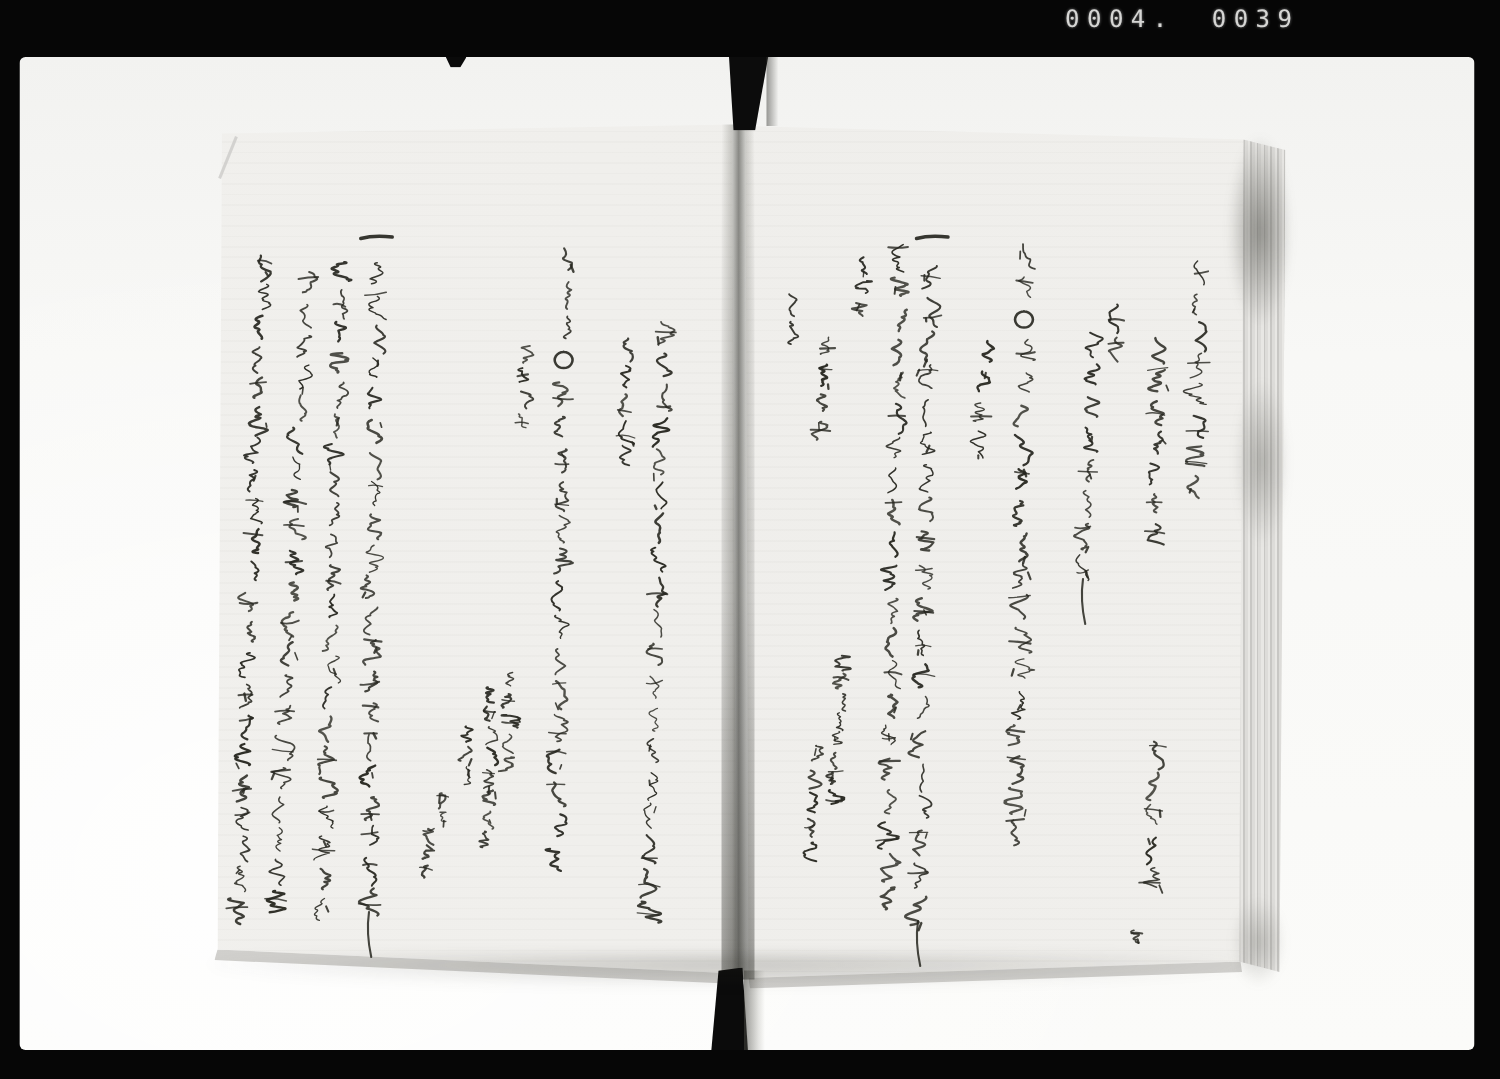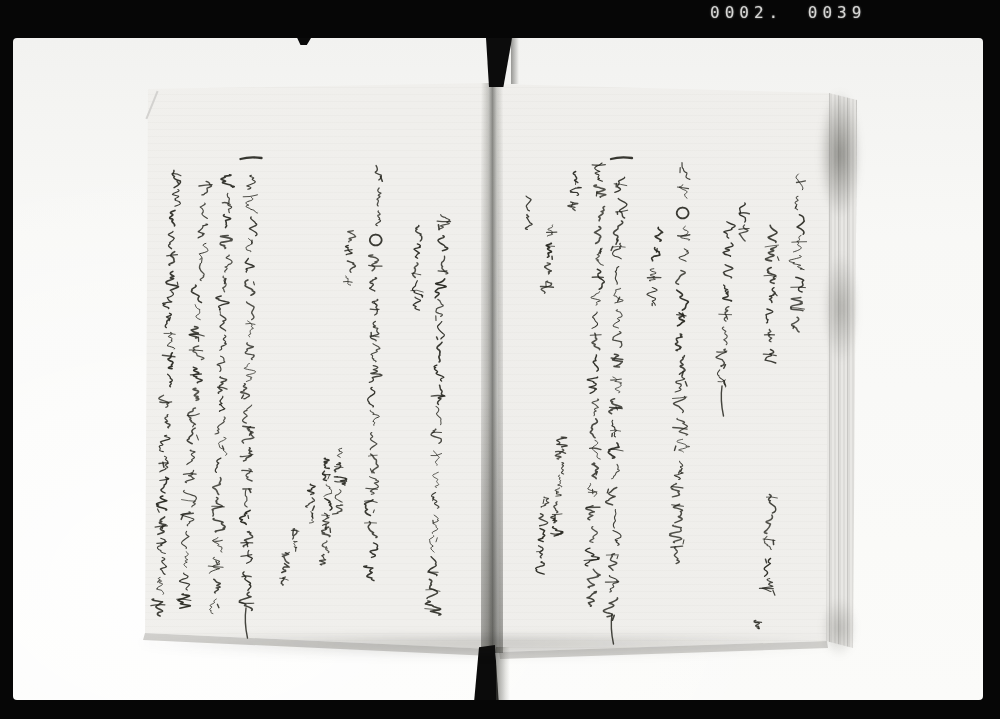--- a/index.html
+++ b/index.html
@@ -103,21 +103,21 @@
   .crease{
     left:138px;top:52px;width:2px;height:30px;background:#cccbc8;
     transform:rotate(22deg);opacity:.8;
   }
   
   svg.ink{position:absolute;left:0;top:0;width:1000px;height:719px;}
 </style>
 </head>
 <body>
 
-<div class="counter">0002. 0039</div>
+<div class="counter">0004. 0039</div>
 
 <div class="stage">
   <div class="abs notch"></div>
 
   <div>
     <div class="abs page page-left"></div>
     <div class="abs page page-right"></div>
     <div class="abs edge-left"></div>
     <div class="abs edge-right"></div>
     <div class="abs fore-edge"></div>

